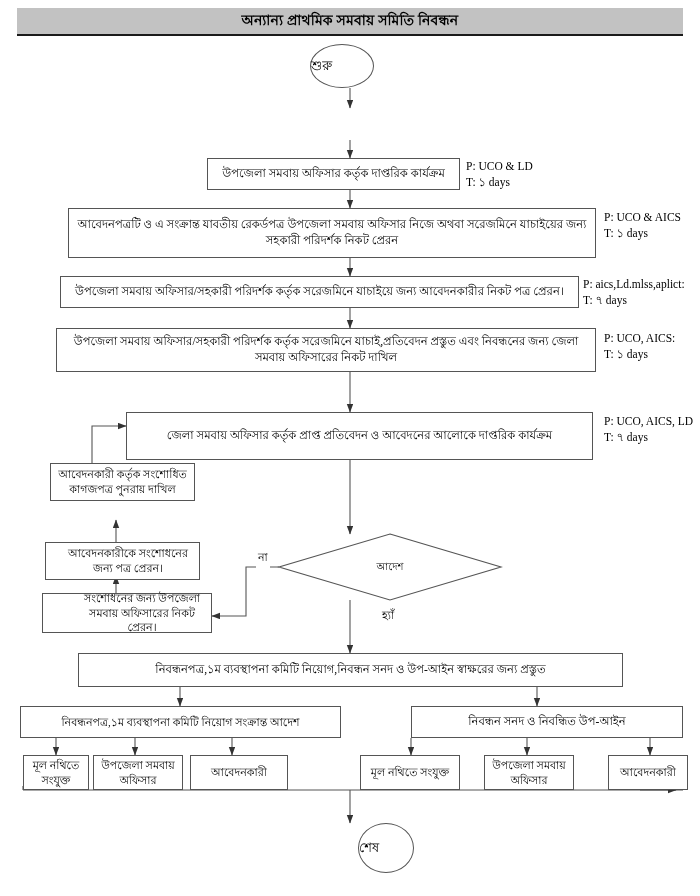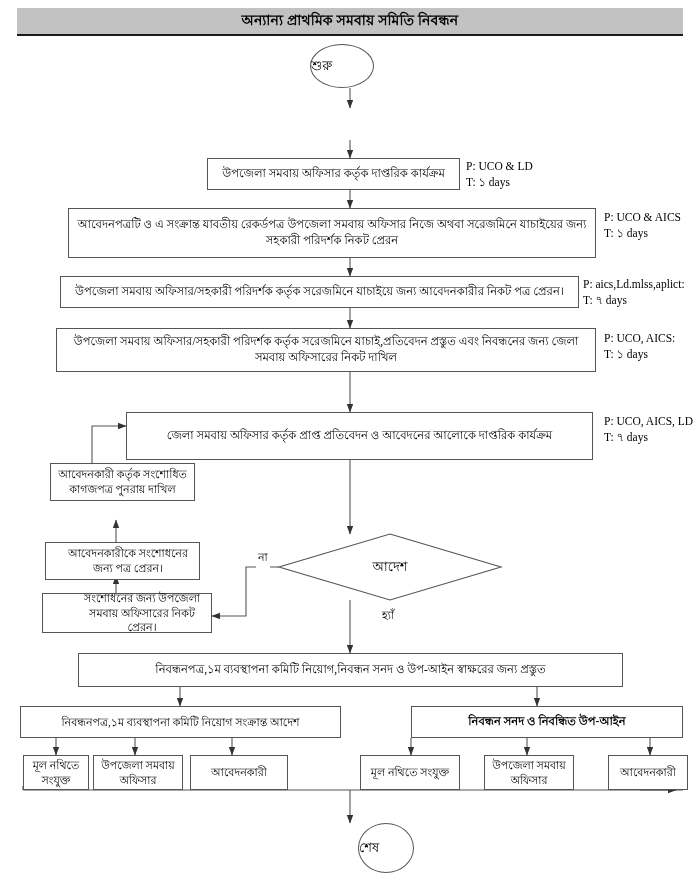--- a/index.html
+++ b/index.html
@@ -32,21 +32,21 @@
 
   .term{
     position:absolute;box-sizing:border-box;border:1px solid #555;
     background:#fff;border-radius:50%;
     display:flex;align-items:center;
     font-size:13px;font-family:"Liberation Serif","DejaVu Serif",serif;
   }
 
   .diamond-label{
     position:absolute;display:flex;align-items:center;justify-content:center;
-    font-size:13px;font-family:Liberation Mono, monospace;
+    font-size:10px;font-family:Liberation Mono, monospace;
   }
 
   .note{
     position:absolute;font-size:11.5px;line-height:1.35;
     font-family:"Liberation Serif","DejaVu Serif",serif;white-space:nowrap;
   }
   .edge-label{
     position:absolute;font-size:11px;
     font-family:"Liberation Serif","DejaVu Serif",serif;
     background:#fff;padding:0 2px;
@@ -190,21 +190,21 @@
   <div class="edge-label" style="left:380px;top:607px;">হ্যাঁ</div>
 
   <div class="node f12" style="left:78px;top:653px;width:545px;height:34px;">
     <span>নিবন্ধনপত্র,১ম ব্যবস্থাপনা কমিটি নিয়োগ,নিবন্ধন সনদ ও উপ-আইন স্বাক্ষরের জন্য প্রস্তুত</span>
   </div>
 
   <div class="node f11" style="left:20px;top:706px;width:321px;height:32px;">
     <span>নিবন্ধনপত্র,১ম ব্যবস্থাপনা কমিটি নিয়োগ সংক্রান্ত আদেশ</span>
   </div>
 
-  <div class="node f12" style="left:411px;top:706px;width:272px;height:32px;font-weight:bold;">
+  <div class="node f12" style="left:411px;top:706px;width:272px;height:32px;">
     <span>নিবন্ধন সনদ ও নিবন্ধিত উপ-আইন</span>
   </div>
 
   <div class="node f11" style="left:23px;top:755px;width:66px;height:35px;">
     <span>মূল নথিতে সংযুক্ত</span>
   </div>
   <div class="node f11" style="left:93px;top:755px;width:90px;height:35px;">
     <span>উপজেলা সমবায় অফিসার</span>
   </div>
   <div class="node f11" style="left:190px;top:755px;width:98px;height:35px;">

